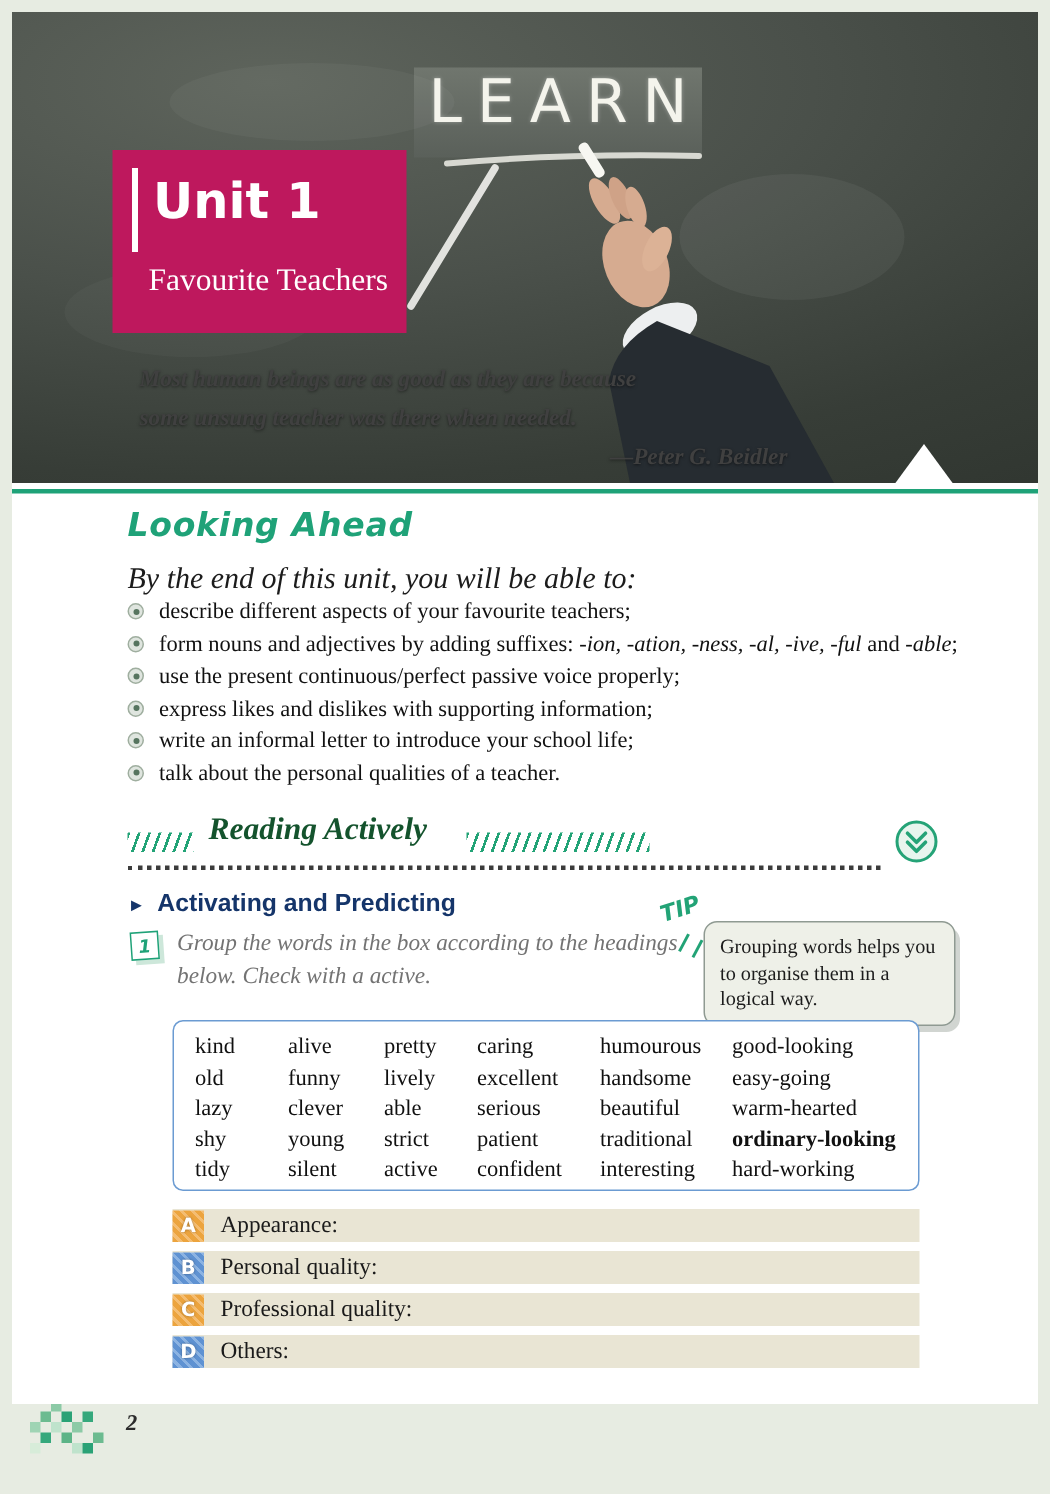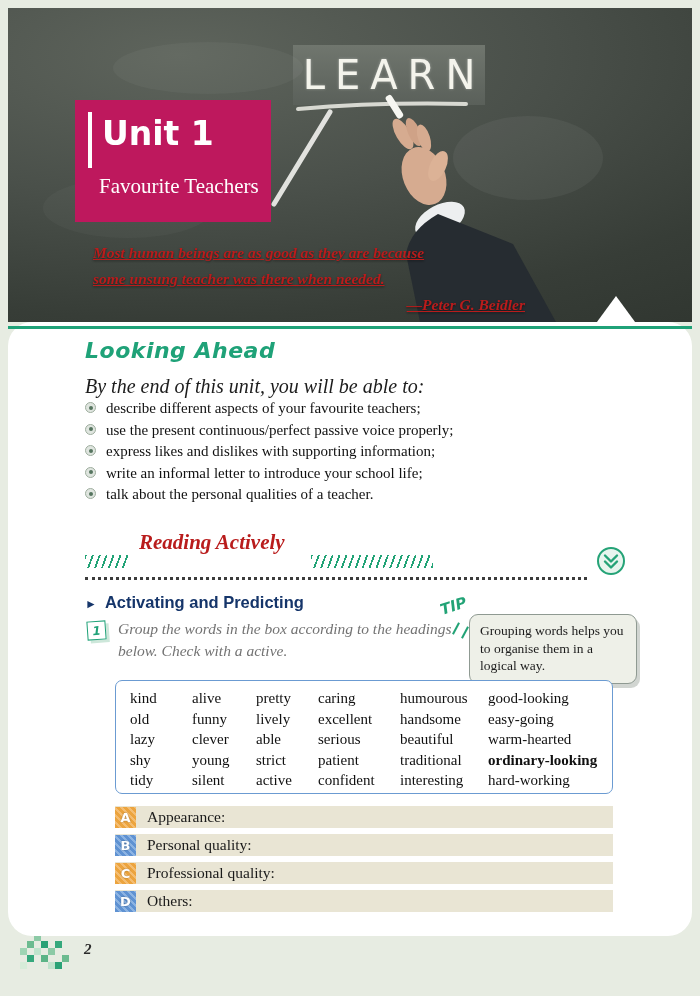--- a/index.html
+++ b/index.html
@@ -2,64 +2,64 @@
 <html><head>
 <meta charset="utf-8">
 <style>
   html,body { margin:0; padding:0; background:#e7ece2; }
   .page { position:relative; width:700px; height:996px; background:#e7ece2;
           font-family:"Liberation Serif", serif; overflow:hidden; }
 
   
   .board { position:absolute; left:8px; top:8px; width:684px; height:314px; overflow:hidden;
            background:radial-gradient(140% 120% at 25% 15%, #5e645c 0%, #4a504a 38%, #373d37 70%, #2d332d 100%); }
-  .learn-patch { position:absolute; left:285px; top:37px; width:192px; height:60px;
+  .learn-patch { position:absolute; left:268px; top:37px; width:192px; height:60px;
                  background:linear-gradient(180deg,#70766e,#5a605a);
-                 display:flex; align-items:center; justify-content:center; }
+                 display:flex; justify-content:center; }
   .learn-text { font-family:"DejaVu Sans", sans-serif; font-size:40px; color:#f4f4ec;
                 letter-spacing:10px; padding-left:10px; text-shadow:0 0 3px rgba(255,255,255,.35); }
   .chalk-svg { position:absolute; left:0; top:0; }
 
   .unit-banner { position:absolute; left:75px; top:100px; width:196px; height:122px;
                  background:#be185d; z-index:3; }
   .unit-mark { position:absolute; left:13px; top:12px; width:4px; height:56px; background:#ffffff; }
   .unit-label { position:absolute; left:27px; top:14px; font-family:"DejaVu Sans", sans-serif;
                 font-weight:bold; font-size:33px; color:#ffffff; }
   .unit-title { position:absolute; left:24px; top:74px; font-weight:normal; font-size:21px; color:#ffffff; }
 
-  .quote { position:absolute; left:93px; top:240px; width:432px; z-index:3; color:#b91c1c;
+  .quote { position:absolute; left:93px; top:240px; width:432px; z-index:3; color:#404040;
            font-style:italic; font-weight:bold; font-size:15.5px; line-height:26px;
-           text-shadow:0 1px 2px rgba(0,0,0,.5);text-decoration:underline; }
+           text-shadow:0 1px 2px rgba(0,0,0,.5); }
   .quote-attr { text-align:right; }
 
   .notch { position:absolute; left:594px; top:296px; width:0; height:0; z-index:4;
            border-left:22px solid transparent; border-right:22px solid transparent;
            border-bottom:30px solid #ffffff; }
 
   
-  .content { position:absolute; left:8px; top:322px; width:684px; height:614px; background:#ffffff; z-index:2;border-radius:24px; }
+  .content { position:absolute; left:8px; top:322px; width:684px; height:614px; background:#ffffff; z-index:2; }
   .green-rule { position:absolute; left:0; top:4px; width:100%; height:3px; background:#1fa278; }
 
   .la-title { position:absolute; left:77px; top:16px; font-family:"DejaVu Sans", sans-serif;
               font-style:italic; font-weight:bold; font-size:22px; color:#1fa278; letter-spacing:.5px; }
   .la-intro { position:absolute; left:77px; top:53px; font-style:italic; font-size:20px; color:#1c1c1c; }
   .la-list { position:absolute; left:77px; top:78px; margin:0; padding:0; list-style:none; }
   .la-list li { display:flex; align-items:flex-start; margin-bottom:5.5px; font-size:15px; color:#111; line-height:16px; }
   .la-list i { font-style:italic; }
   .bullet { position:relative; width:9px; height:9px; border-radius:50%; background:#dfe5df;
             border:1px solid #9fae9f; margin:2px 10px 0 0; flex:0 0 auto; }
   .bullet::after { content:""; position:absolute; left:2.5px; top:2.5px; width:4px; height:4px;
                    border-radius:50%; background:#56745f; }
 
   .ra-hatch { position:absolute; height:13px;
               background:repeating-linear-gradient(110deg, #22a376 0 1.8px, transparent 1.8px 6.5px); }
   .hatch-left  { left:77px;  top:233px; width:44px; }
   .hatch-right { left:303px; top:233px; width:122px; }
-  .ra-title { position:absolute; left:131px; top:208px; font-weight:bold; font-style:italic;
-              font-size:21px; color:#b91c1c; }
+  .ra-title { position:absolute; left:131px; top:218px; font-weight:bold; font-style:italic;
+              font-size:21px; color:#14532d; }
   .ra-dotted { position:absolute; left:77px; top:255px; width:502px; border-top:3px dotted #3c3c3c; }
   .ra-chevron { position:absolute; left:588px; top:224px; width:30px; height:30px; cursor:pointer; }
 
   .sub-head { position:absolute; left:77px; top:271px; font-family:"Liberation Sans", sans-serif;
               font-weight:bold; font-size:16.5px; color:#15356a; }
   .sub-head .tri { font-size:12px; margin-right:8px; }
 
   .task-icon { position:absolute; left:79px; top:299px; width:19px; height:19px; box-sizing:border-box;
                border:1.6px solid #1fa278; background:#fff; box-shadow:3px 3px 0 #cde7da;
                transform:rotate(-4deg); display:flex; align-items:center; justify-content:center;
@@ -145,20 +145,24 @@
 
   <div class="content">
     <div class="green-rule"></div>
 
     <div class="la-title">Looking Ahead</div>
     <div class="la-intro">By the end of this unit, you will be able to:</div>
     <ul class="la-list" id="la-list">
         <li>
           <span class="bullet"></span>
           <span><span>describe different aspects of your favourite teachers;</span></span>
+        </li>
+        <li>
+          <span class="bullet"></span>
+          <span><span>form nouns and adjectives by adding suffixes: </span><i>-ion, -ation, -ness, -al, -ive, -ful</i><span> and </span><i>-able</i><span>;</span></span>
         </li>
         <li>
           <span class="bullet"></span>
           <span><span>use the present continuous/perfect passive voice properly;</span></span>
         </li>
         <li>
           <span class="bullet"></span>
           <span><span>express likes and dislikes with supporting information;</span></span>
         </li>
         <li>

